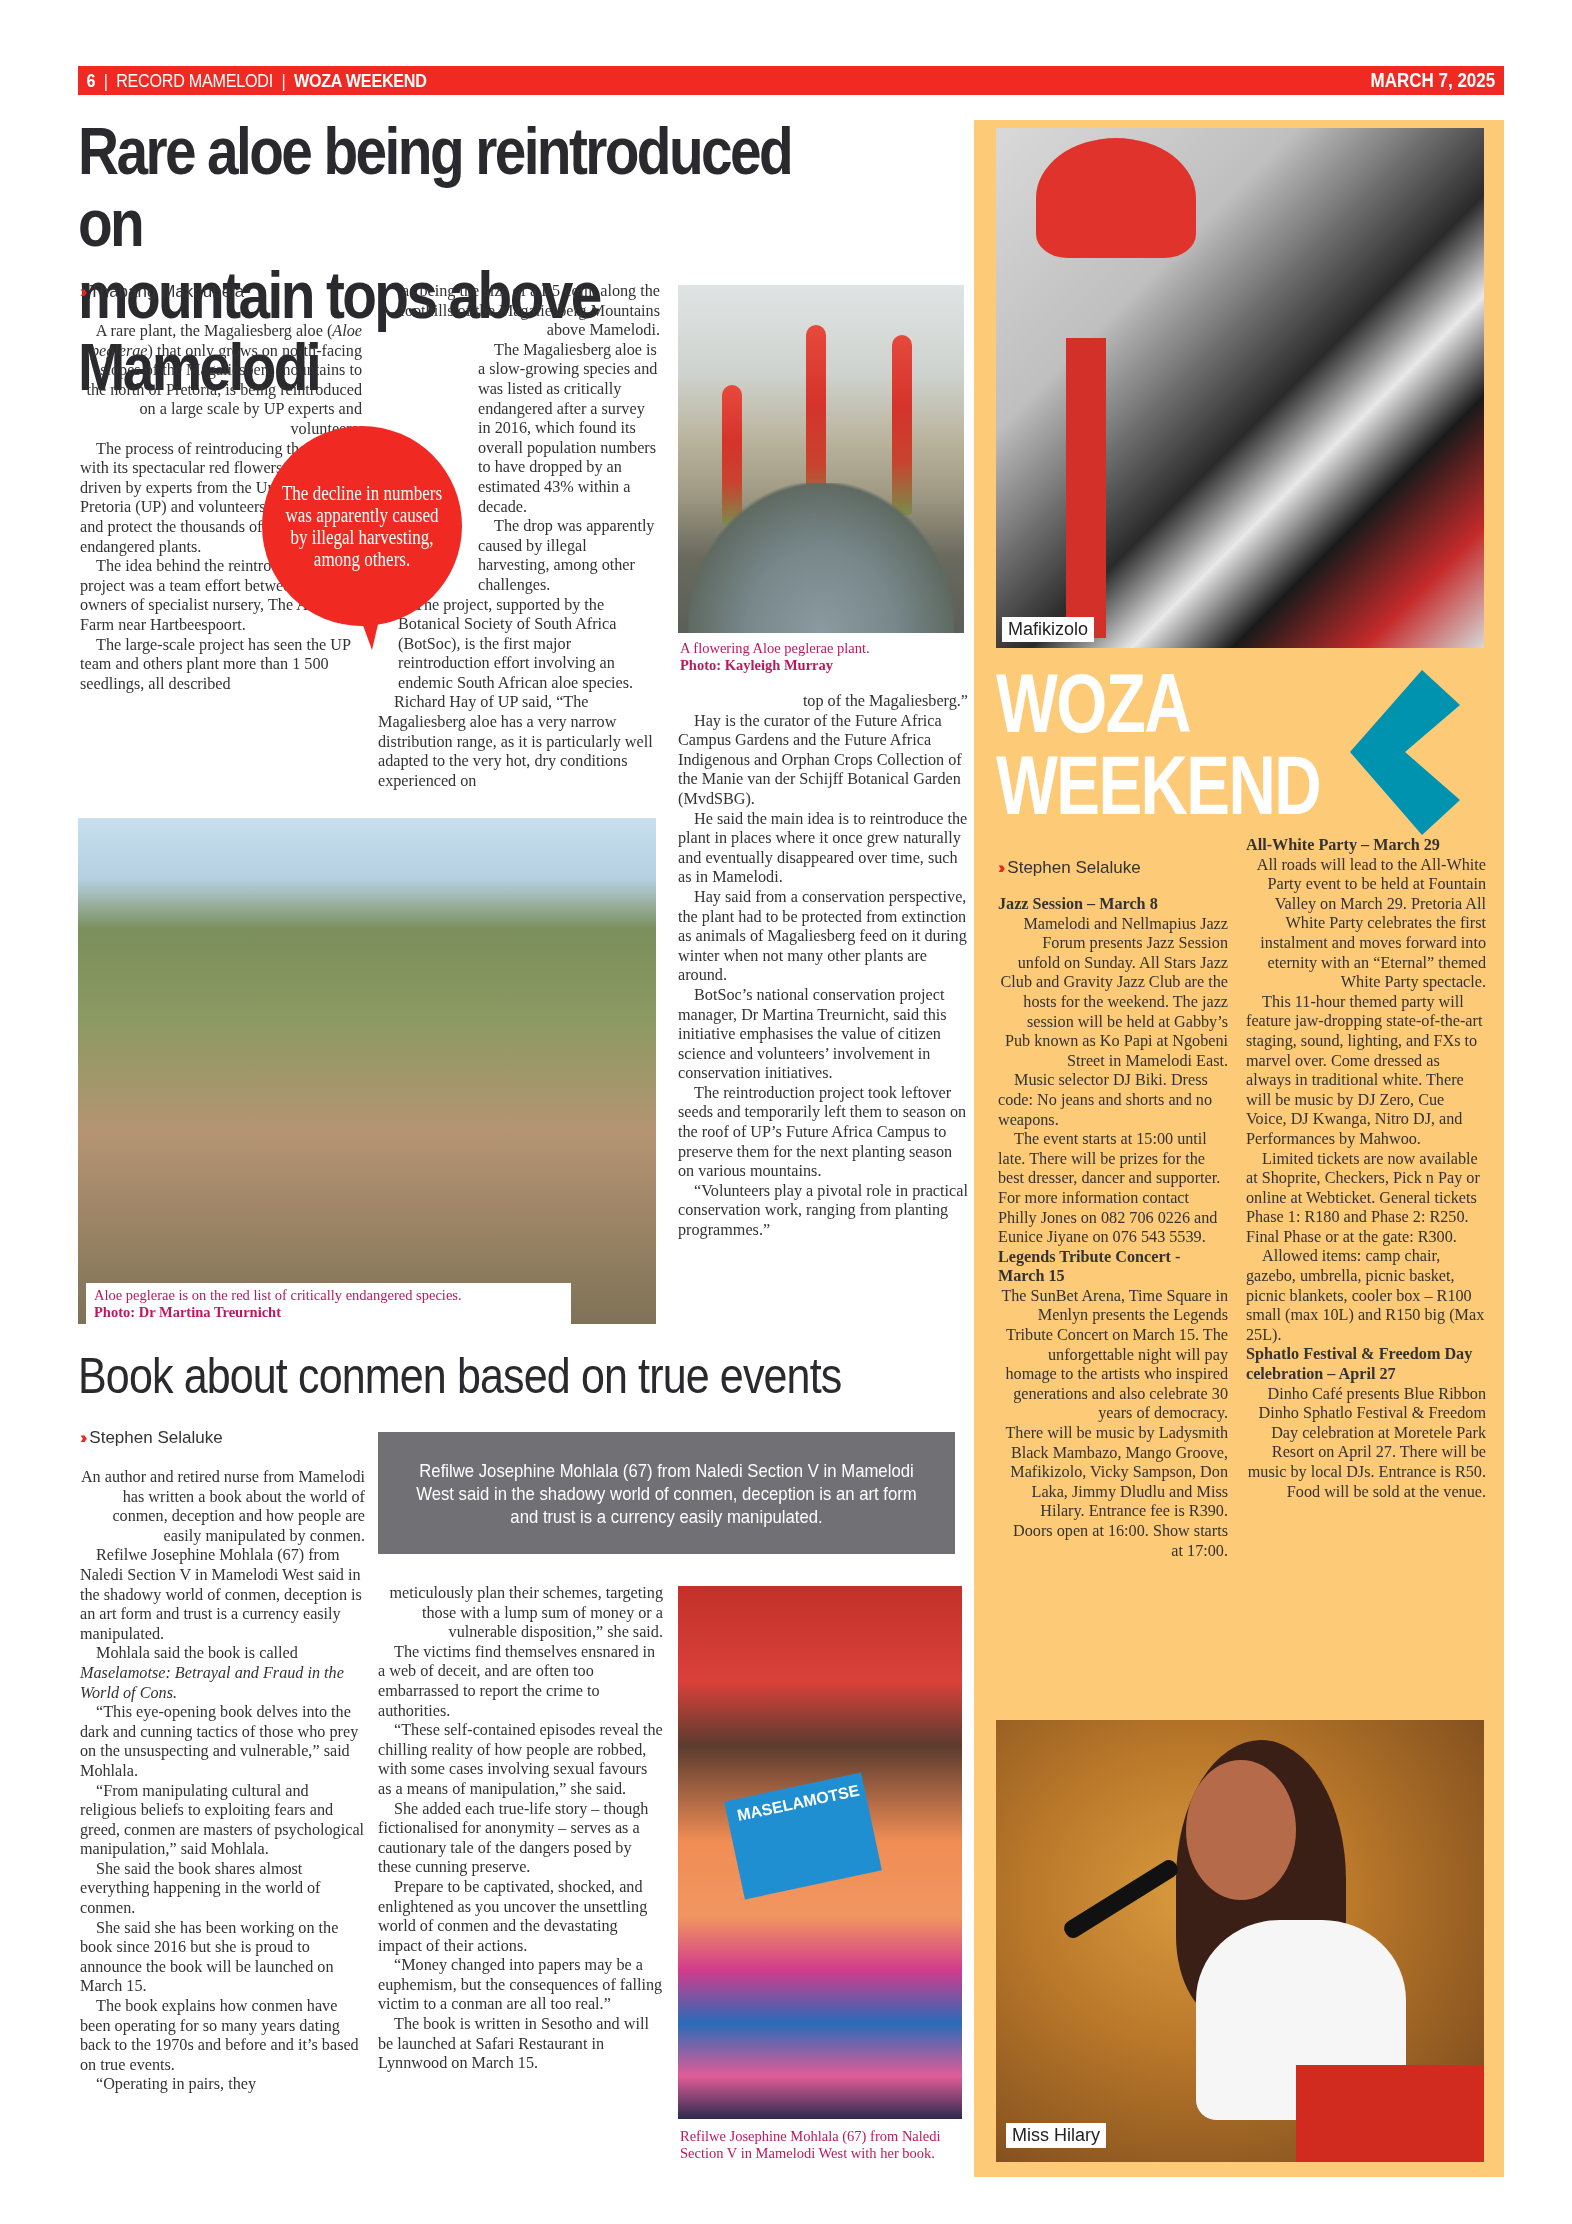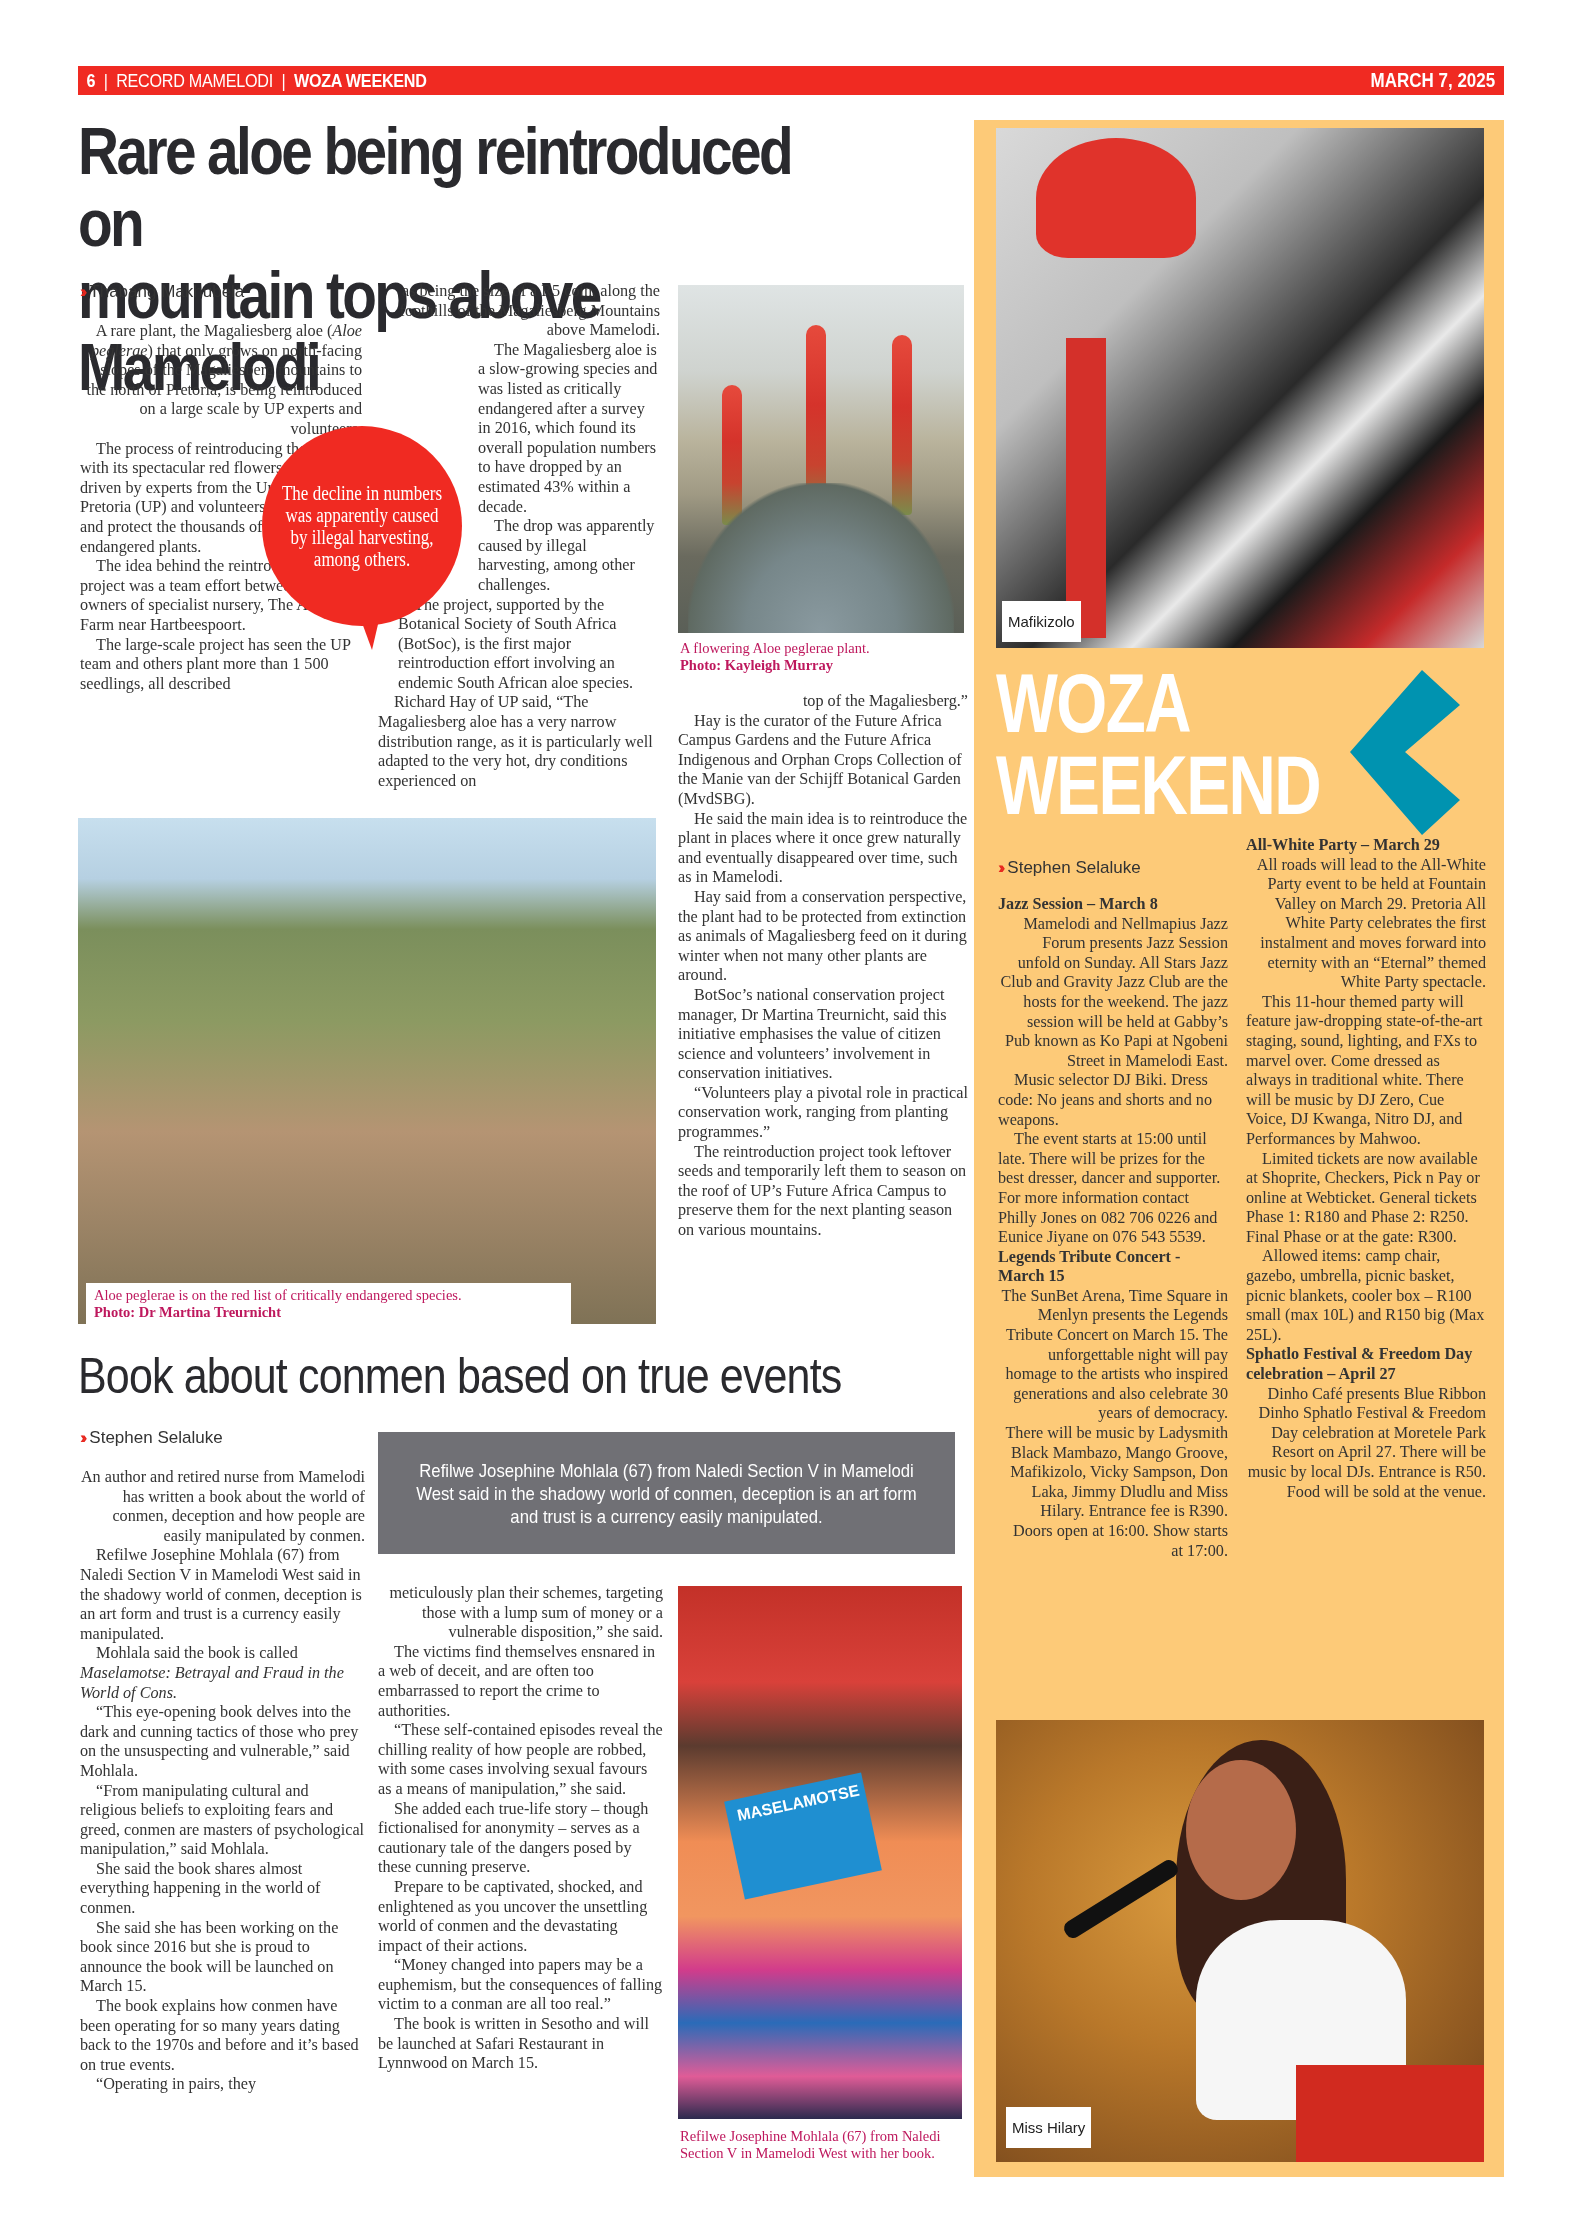--- a/index.html
+++ b/index.html
@@ -61,21 +61,21 @@
     background: linear-gradient(180deg, #c33128 0%, #d9413a 18%, #5b3b2f 30%, #f08d55 48%, #f19660 62%, #d23c8b 72%, #2a6bb8 82%, #e05c97 92%, #2b2a4e 100%); }
   .book { position: absolute; left: 55px; top: 200px; width: 140px; height: 100px; background: #1f8fd1; transform: rotate(-12deg); }
   .book-title { position: absolute; left: 10px; top: 8px; color: #fff; font-family: "Liberation Sans", sans-serif; font-weight: 700; font-size: 16px; }
 
   
   .woza-panel { left: 974px; top: 120px; width: 530px; height: 2057px; background: #fdca78; }
   .mafikizolo-photo { left: 996px; top: 128px; width: 488px; height: 520px;
     background: linear-gradient(135deg, #d9d9d9 0%, #bfbfbf 30%, #2a2a2a 55%, #e9e9e9 65%, #1a1a1a 75%, #c52a2a 88%, #d7d7d7 100%); }
   .hat { position: absolute; left: 40px; top: 10px; width: 160px; height: 120px; background: #e0332b; border-radius: 50% 50% 20% 20%; }
   .scarf { position: absolute; left: 70px; top: 210px; width: 40px; height: 300px; background: #d4302a; }
-  .photo-label { position: absolute; background: #fff; color: #222; font-family: "Liberation Sans", sans-serif; font-size: 15px; padding: 12px 6px; }
+  .photo-label { position: absolute; background: #fff; color: #222; font-family: "Liberation Sans", sans-serif; font-size: 18px; padding: 2px 6px; }
 
   .woza-title { left: 996px; top: 662px; font-family: "Liberation Sans", sans-serif; font-weight: 700; color: #fff;
     font-size: 84px; line-height: 82px; letter-spacing: -2px; transform: scaleX(0.78); transform-origin: left top; }
   .woza-chevron { left: 1350px; top: 670px; width: 110px; height: 165px; }
 
   .missh-photo { left: 996px; top: 1720px; width: 488px; height: 442px;
     background: radial-gradient(ellipse at 40% 40%, #d99a3e 0%, #b9782a 40%, #8a5520 80%, #6d421b 100%); text-align: right; }
   .mh-shirt { position: absolute; left: 200px; top: 200px; width: 210px; height: 200px; background: #f6f6f6; border-radius: 40% 40% 10% 10%; }
   .mh-face { position: absolute; left: 190px; top: 40px; width: 110px; height: 140px; background: #b56b4a; border-radius: 50%; }
   .mh-hair { position: absolute; left: 180px; top: 20px; width: 170px; height: 280px; background: #3a1f16; border-radius: 50% 50% 30% 30%; }
@@ -136,22 +136,22 @@
   <div>A flowering Aloe peglerae plant.</div>
   <b>Photo: Kayleigh Murray</b>
 </div>
 
 <div class="abs body-text" style="left:678px; top:692px; width:290px;">
   <p class="noindent">top of the Magaliesberg.”</p>
   <p>Hay is the curator of the Future Africa Campus Gardens and the Future Africa Indigenous and Orphan Crops Collection of the Manie van der Schijff Botanical Garden (MvdSBG).</p>
   <p>He said the main idea is to reintroduce the plant in places where it once grew naturally and eventually disappeared over time, such as in Mamelodi.</p>
   <p>Hay said from a conservation perspective, the plant had to be protected from extinction as animals of Magaliesberg feed on it during winter when not many other plants are around.</p>
   <p>BotSoc’s national conservation project manager, Dr Martina Treurnicht, said this initiative emphasises the value of citizen science and volunteers’ involvement in conservation initiatives.</p>
+  <p>The reintroduction project took leftover seeds and temporarily left them to season on the roof of UP’s Future Africa Campus to preserve them for the next planting season on various mountains.</p>
   <p>“Volunteers play a pivotal role in practical conservation work, ranging from planting programmes.”</p>
-  <p>The reintroduction project took leftover seeds and temporarily left them to season on the roof of UP’s Future Africa Campus to preserve them for the next planting season on various mountains.</p>
 </div>
 
 <div class="abs photo vol-photo"></div>
 <div class="abs caption vol-cap">
   <div>Aloe peglerae is on the red list of critically endangered species.</div>
   <b>Photo: Dr Martina Treurnicht</b>
 </div>
 
 <div class="abs headline2">Book about conmen based on true events</div>
 

